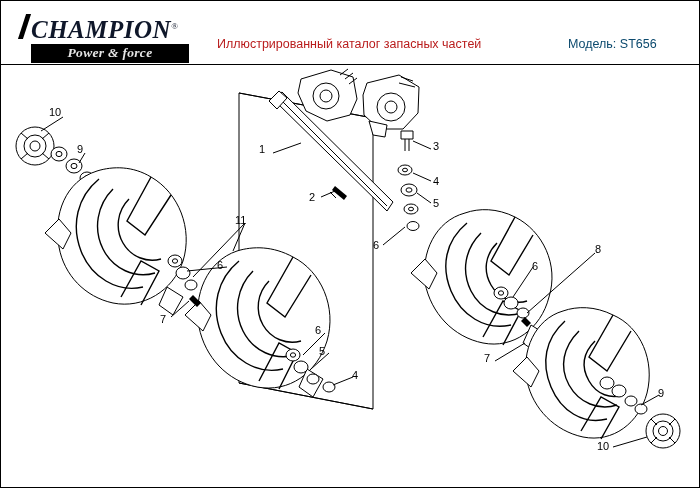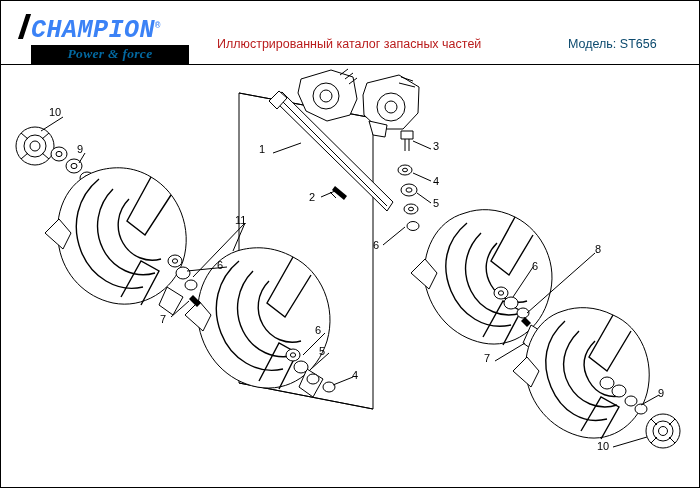--- a/index.html
+++ b/index.html
@@ -37,39 +37,39 @@
     background: #000000;
   }
   #logo-block {
     position: absolute;
     left: 30px;
     top: 12px;
     width: 170px;
     height: 46px;
   }
   #logo-word {
-    font-family: Liberation Mono, monospace;
+    font-family: Liberation Serif, serif;
     font-weight: bold;
     font-style: italic;
     font-size: 25px;
     letter-spacing: 0.5px;
-    color: #3b82f6;
+    color: #0f172a;
     line-height: 26px;
     white-space: nowrap;
   }
   #logo-reg {
     font-size: 9px;
     vertical-align: super;
     font-style: normal;
     font-weight: normal;
   }
   #logo-bar {
     margin-top: 1px;
     background: #000000;
-    color: #0369a1;
+    color: #e5e5e5;
     font-family: "Liberation Serif", serif;
     font-weight: bold;
     font-style: italic;
     font-size: 13.5px;
     text-align: center;
     padding: 1px 4px 2px 4px;
     letter-spacing: 0.3px;
     white-space: nowrap;
     width: 150px;
   }

